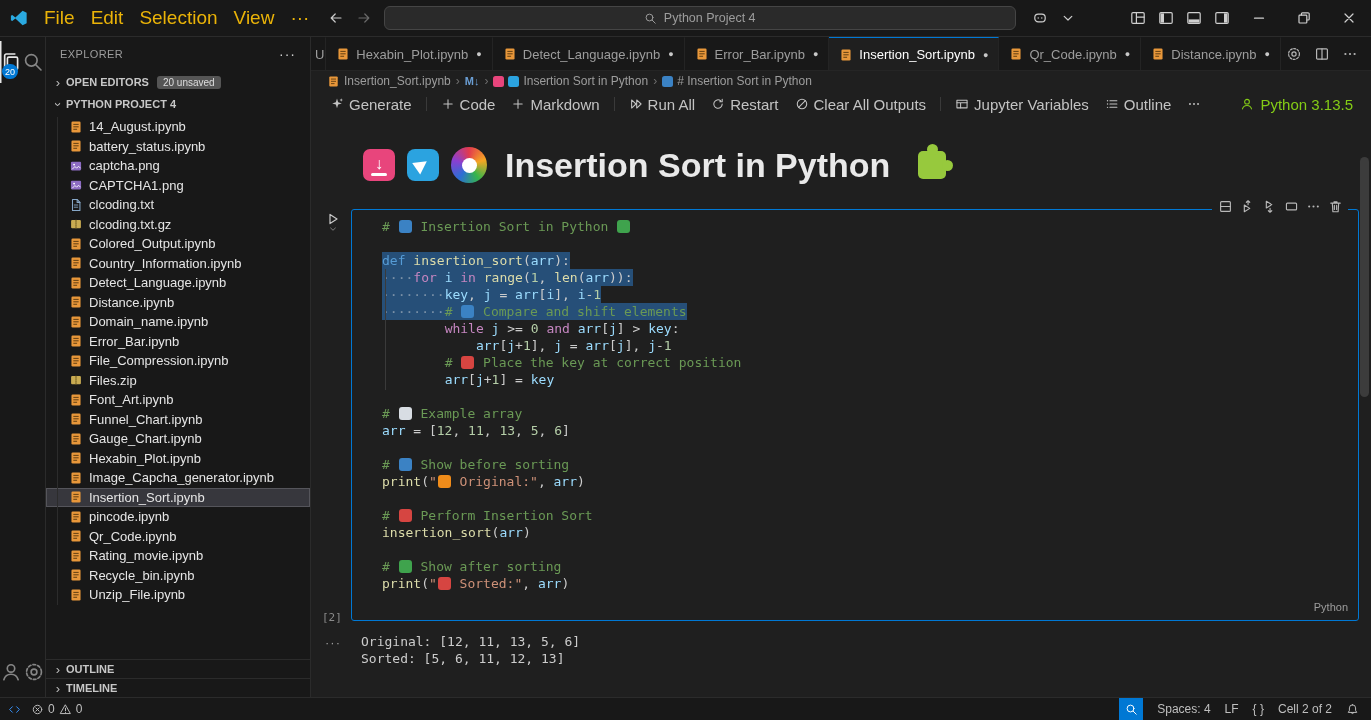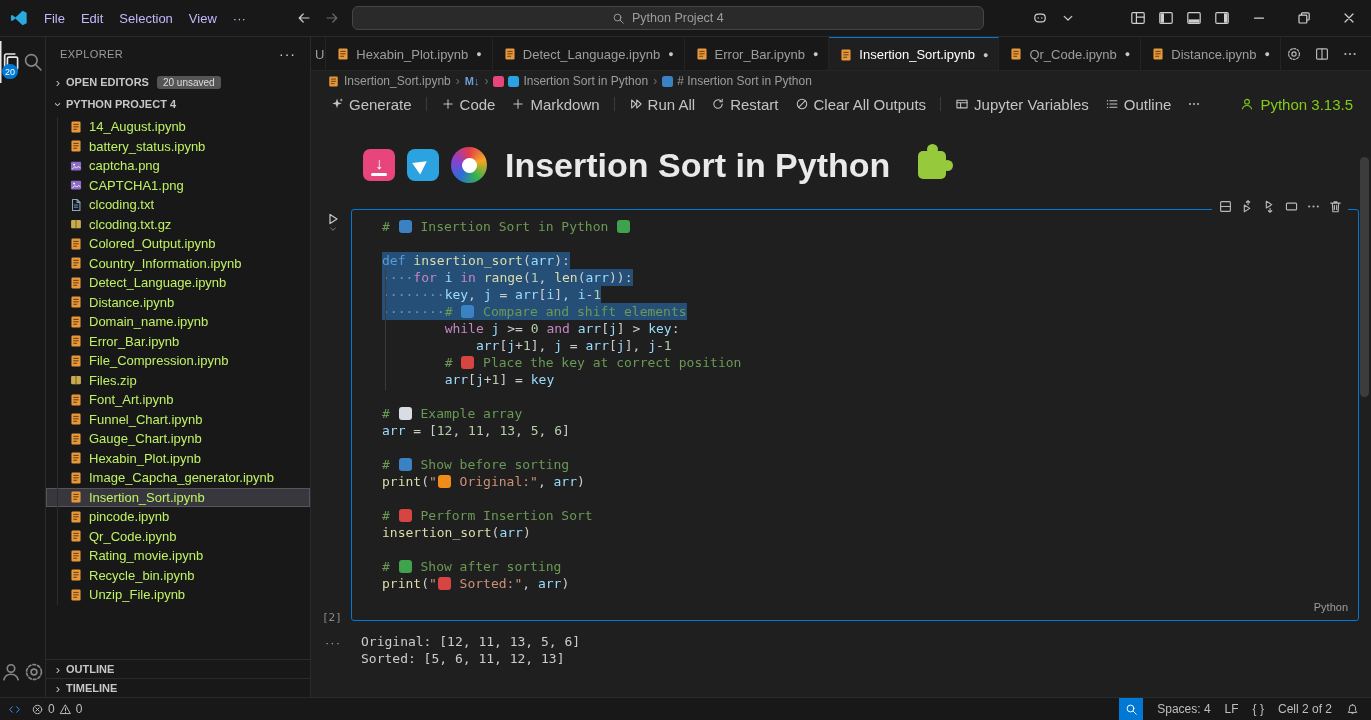--- a/index.html
+++ b/index.html
@@ -14,21 +14,21 @@
   .ico{display:inline-flex;align-items:center;justify-content:center}
   .ico svg{width:100%;height:100%;display:block}
   .s13{width:13px;height:13px}.s14{width:14px;height:14px}.s16{width:16px;height:16px}
   .window{width:1371px;height:720px;display:flex;flex-direction:column}
 
   
   .titlebar{flex:0 0 36px;background:#181818;border-bottom:1px solid #2b2b2b;display:flex;align-items:center}
   .tb-left{display:flex;align-items:center;padding-left:10px}
   .logo{width:18px;height:18px;margin-right:8px}
   .menubar{display:flex;align-items:center}
-  .menu-item{padding:4px 8px;border-radius:5px;color:#c4b5fd;font-size:13px;white-space:nowrap}
+  .menu-item{padding:4px 8px;border-radius:5px;color:#eab308;font-size:19px;white-space:nowrap}
   .tb-mid{flex:1;display:flex;align-items:center;justify-content:center;gap:12px}
   .nav-arrow{width:16px;height:16px;color:#ccc}
   .nav-arrow.fwd{color:#6a6a6a}
   .searchbox{width:632px;height:24px;background:#2a2a2a;border:1px solid #454545;border-radius:6px;
     display:flex;align-items:center;justify-content:center;gap:7px;color:#9d9d9d;font-size:12.5px}
   .tb-right{display:flex;align-items:center}
   .tb-icon{width:28px;height:30px;display:flex;align-items:center;justify-content:center;color:#cfcfcf}
   .tb-icon svg{width:16px;height:16px}
   .tb-icon.layout-grid{margin-left:42px}
   .tb-icon.win{width:45px;height:36px}
@@ -48,21 +48,21 @@
   .sidebar{flex:0 0 265px;background:#181818;border-right:1px solid #2b2b2b;position:relative;overflow:hidden}
   .sb-title{height:34px;display:flex;align-items:center;padding:0 14px;font-size:11px;letter-spacing:.4px;color:#9d9d9d}
   .sb-more{margin-left:auto;color:#cfcfcf;font-size:14px;letter-spacing:1px}
   .sb-row{display:flex;align-items:center;height:22px;padding:0 4px;color:#ccc}
   .chev{width:16px;text-align:center;color:#bbb;font-size:13px;display:inline-block;flex:0 0 16px}
   .chev.open{transform:rotate(90deg)}
   .oe-label,.proj span:last-child,.sec span:last-child{font-size:11px;font-weight:700;color:#c7c7c7}
   .oe-badge{background:#555;color:#ddd;font-size:10px;font-weight:400;padding:1px 6px;border-radius:3px;margin-left:8px}
   .filelist{position:relative;margin-top:2px}
   .filelist::before{content:"";position:absolute;left:11px;top:0;bottom:0;width:1px;background:#2c2c2c}
-  .file-row{height:19.5px;display:flex;align-items:center;gap:6px;padding-left:23px;white-space:nowrap;color:#bef264}
+  .file-row{height:19.5px;display:flex;align-items:center;gap:6px;padding-left:23px;white-space:nowrap;color:#e5e5e5}
   .file-row.selected{background:#37373d;outline:1px solid #55555b;outline-offset:-1px}
   .ficon{width:14px;height:14px;display:inline-flex;flex:0 0 14px}
   .ficon.txtc{color:#87a8c8}
   .flabel{font-size:13px}
   .sb-bottom{position:absolute;left:0;right:0;bottom:0}
   .sec{height:19px;border-top:1px solid #2b2b2b}
 
   
   .editor{flex:1;min-width:0;background:#1f1f1f;display:flex;flex-direction:column;position:relative}
   .tabbar{flex:0 0 34px;background:#181818;display:flex;align-items:stretch;border-bottom:1px solid #252525}

